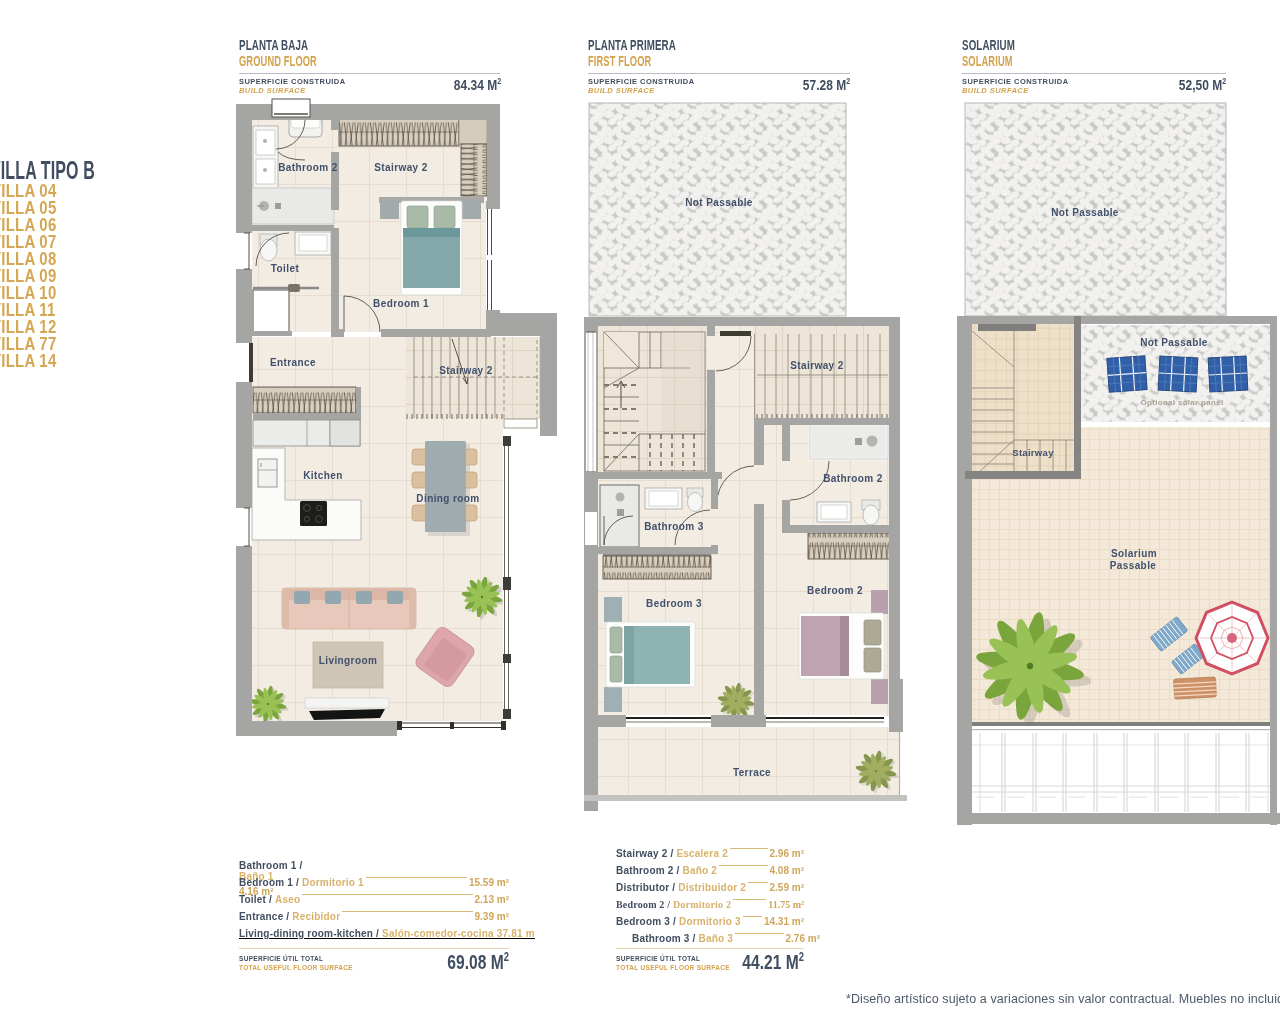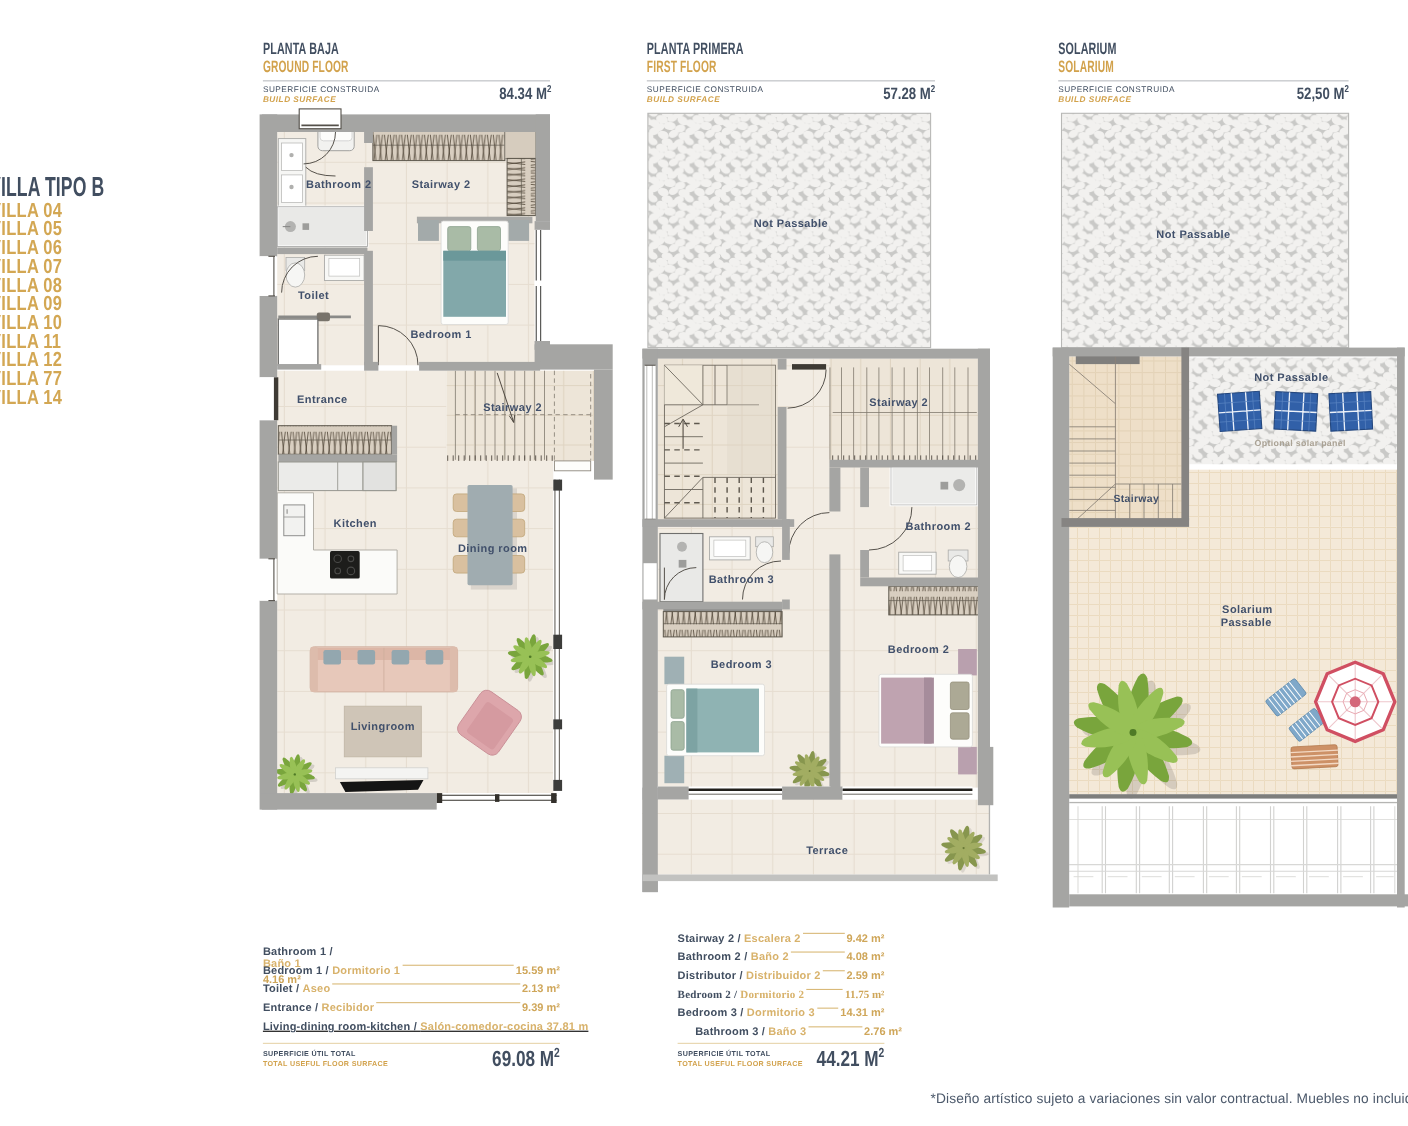--- a/index.html
+++ b/index.html
@@ -1,20 +1,20 @@
 <!DOCTYPE html>
 <html><head>
 <meta charset="utf-8">
 <style>
   html,body{margin:0;padding:0;}
   body{width:1280px;height:1024px;background:#ffffff;font-family:"Liberation Sans",sans-serif;overflow:hidden;}
   .abs{position:absolute;}
   .hdr1{font-weight:bold;font-size:15px;letter-spacing:.2px;transform:scaleX(.65);transform-origin:0 0;white-space:nowrap;color:#414e60;}
   .hdr2{font-weight:bold;font-size:15px;letter-spacing:.2px;transform:scaleX(.62);transform-origin:0 0;white-space:nowrap;color:#d2a24c;}
-  .sup1{font-weight:normal;font-size:7.5px;letter-spacing:.45px;color:#414e60;white-space:nowrap;}
+  .sup1{font-weight:bold;font-size:7.5px;letter-spacing:.45px;color:#414e60;white-space:nowrap;}
   .sup2{font-weight:bold;font-size:7.5px;letter-spacing:.45px;color:#d2a24c;white-space:nowrap;font-style:italic;}
   .m2{font-weight:bold;font-size:15px;transform:scaleX(.80);transform-origin:100% 0;white-space:nowrap;color:#414e60;}
   .m2 sup{font-size:9px;}
   .rule{position:absolute;height:1px;background:#b9bcc0;}
   .trow{position:absolute;display:flex;align-items:flex-start;font-size:10px;white-space:nowrap;}
   .trow b{color:#414e60;font-weight:bold;letter-spacing:.2px;}
   .trow .es{color:#d8b26b;font-weight:bold;letter-spacing:.2px;}
   .trow .ln{flex:1;border-bottom:1px solid #d9b978;margin:0 2px 3px 2px;}
   .trow .vl{color:#cfa659;font-weight:bold;}
   .tot1{font-weight:bold;font-size:6.5px;letter-spacing:.3px;color:#414e60;white-space:nowrap;}
@@ -842,21 +842,21 @@
 <div class="rule" style="left:239px;top:948px;width:270px;background:#e7d4ab;"></div>
 <div class="abs tot1" style="left:239px;top:955px;">SUPERFICIE ÚTIL TOTAL</div>
 <div class="abs tot2" style="left:239px;top:964px;">TOTAL USEFUL FLOOR SURFACE</div>
 <div class="abs bigm2" style="right:771px;top:950px;">69.08 M<sup>2</sup></div>
 
 <div class="abs" style="left:616px;top:843px;width:188px;">
   <div class="trow" style="left:0;top:5px;width:188px;">
         <b>Stairway 2&nbsp;/&nbsp;</b>
         <span class="es">Escalera 2</span>
         <span class="ln"></span>
-        <span class="vl">9.42 m²</span>
+        <span class="vl">2.96 m²</span>
       </div>
   <div class="trow" style="left:0;top:22px;width:188px;">
         <b>Bathroom 2&nbsp;/&nbsp;</b>
         <span class="es">Baño 2</span>
         <span class="ln"></span>
         <span class="vl">4.08 m²</span>
       </div>
   <div class="trow" style="left:0;top:39px;width:188px;">
         <b>Distributor&nbsp;/&nbsp;</b>
         <span class="es">Distribuidor 2</span>

